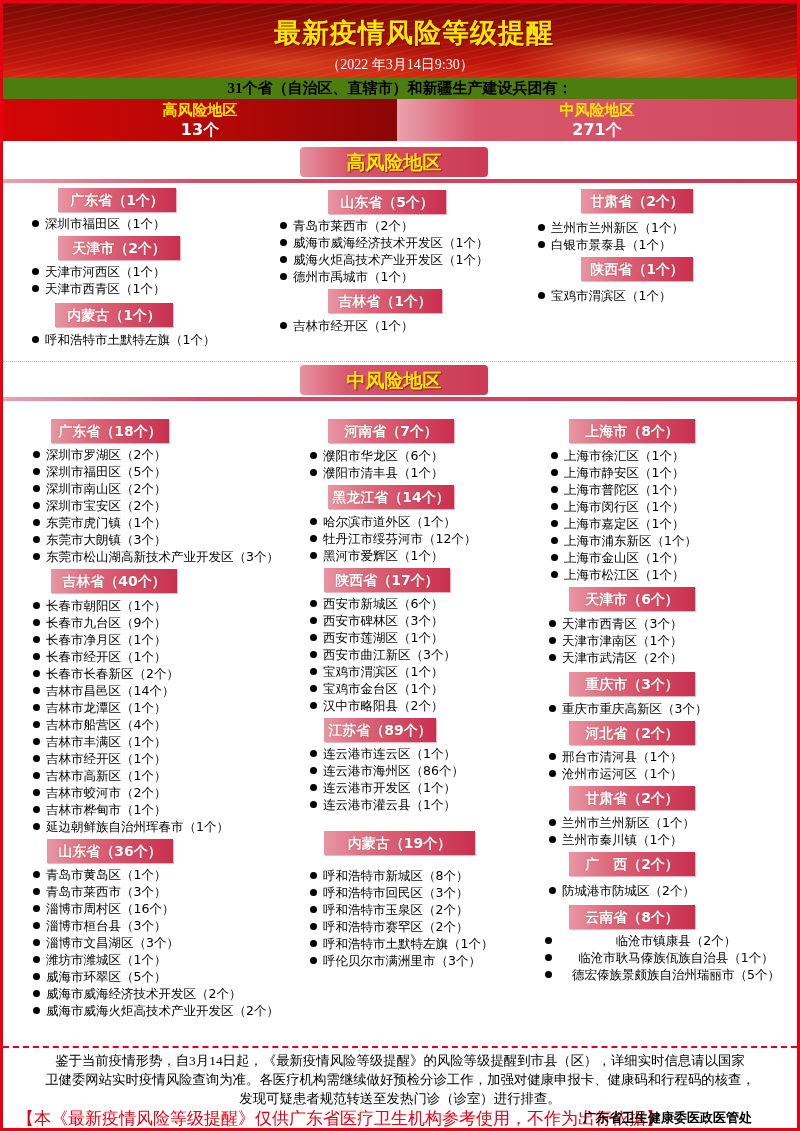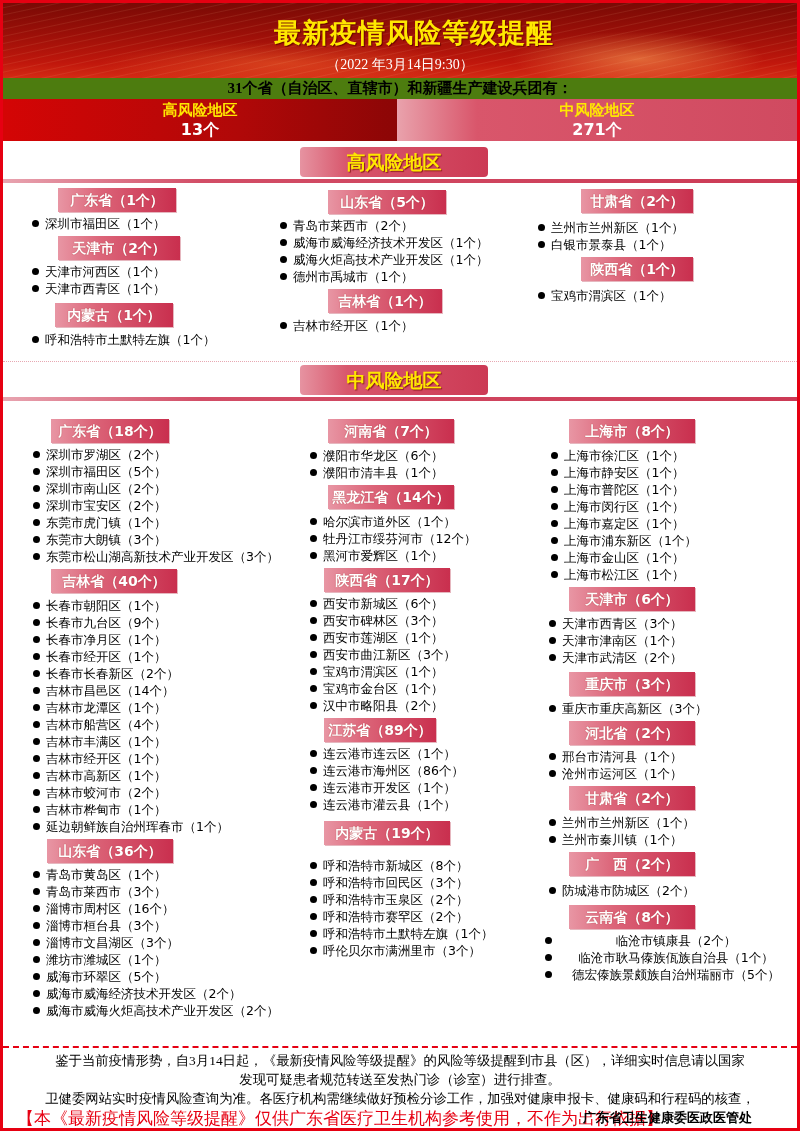--- a/index.html
+++ b/index.html
@@ -237,21 +237,21 @@
       <li>宝鸡市金台区（1个）</li>
       <li>汉中市略阳县（2个）</li>
     </ul>
     <span class="prov" style="width:112px; margin-left:-4px;">江苏省（89个）</span>
     <ul class="items" style="margin-left:-20px;">
       <li>连云港市连云区（1个）</li>
       <li>连云港市海州区（86个）</li>
       <li>连云港市开发区（1个）</li>
       <li>连云港市灌云县（1个）</li>
     </ul>
-    <span class="prov" style="width:126px; margin-left:-4px; margin-top:8px;">内蒙古（19个）</span>
+    <span class="prov" style="width:151px; margin-left:-4px; margin-top:18px;">内蒙古（19个）</span>
     <ul class="items" style="margin-left:-20px; margin-top:12px;">
       <li>呼和浩特市新城区（8个）</li>
       <li>呼和浩特市回民区（3个）</li>
       <li>呼和浩特市玉泉区（2个）</li>
       <li>呼和浩特市赛罕区（2个）</li>
       <li>呼和浩特市土默特左旗（1个）</li>
       <li>呼伦贝尔市满洲里市（3个）</li>
     </ul>
   </div>
 
@@ -295,20 +295,20 @@
     <ul class="items" style="margin-left:-26px;text-align:center;">
       <li>临沧市镇康县（2个）</li>
       <li>临沧市耿马傣族佤族自治县（1个）</li>
       <li>德宏傣族景颇族自治州瑞丽市（5个）</li>
     </ul>
   </div>
 
   <div class="footer-rule"></div>
   <div class="notice">
     <div>鉴于当前疫情形势，自3月14日起，《最新疫情风险等级提醒》的风险等级提醒到市县（区），详细实时信息请以国家</div>
+    <div>卫健委网站实时疫情风险查询为准。各医疗机构需继续做好预检分诊工作，加强对健康申报卡、健康码和行程码的核查，</div>
     <div>发现可疑患者规范转送至发热门诊（诊室）进行排查。</div>
-    <div>卫健委网站实时疫情风险查询为准。各医疗机构需继续做好预检分诊工作，加强对健康申报卡、健康码和行程码的核查，</div>
   </div>
   <div class="footer-line">
     <span class="disclaimer">【本《最新疫情风险等级提醒》仅供广东省医疗卫生机构参考使用，不作为出行依据】</span>
     <span class="org">广东省卫生健康委医政医管处</span>
   </div>
 </div>
 
 </body></html>

